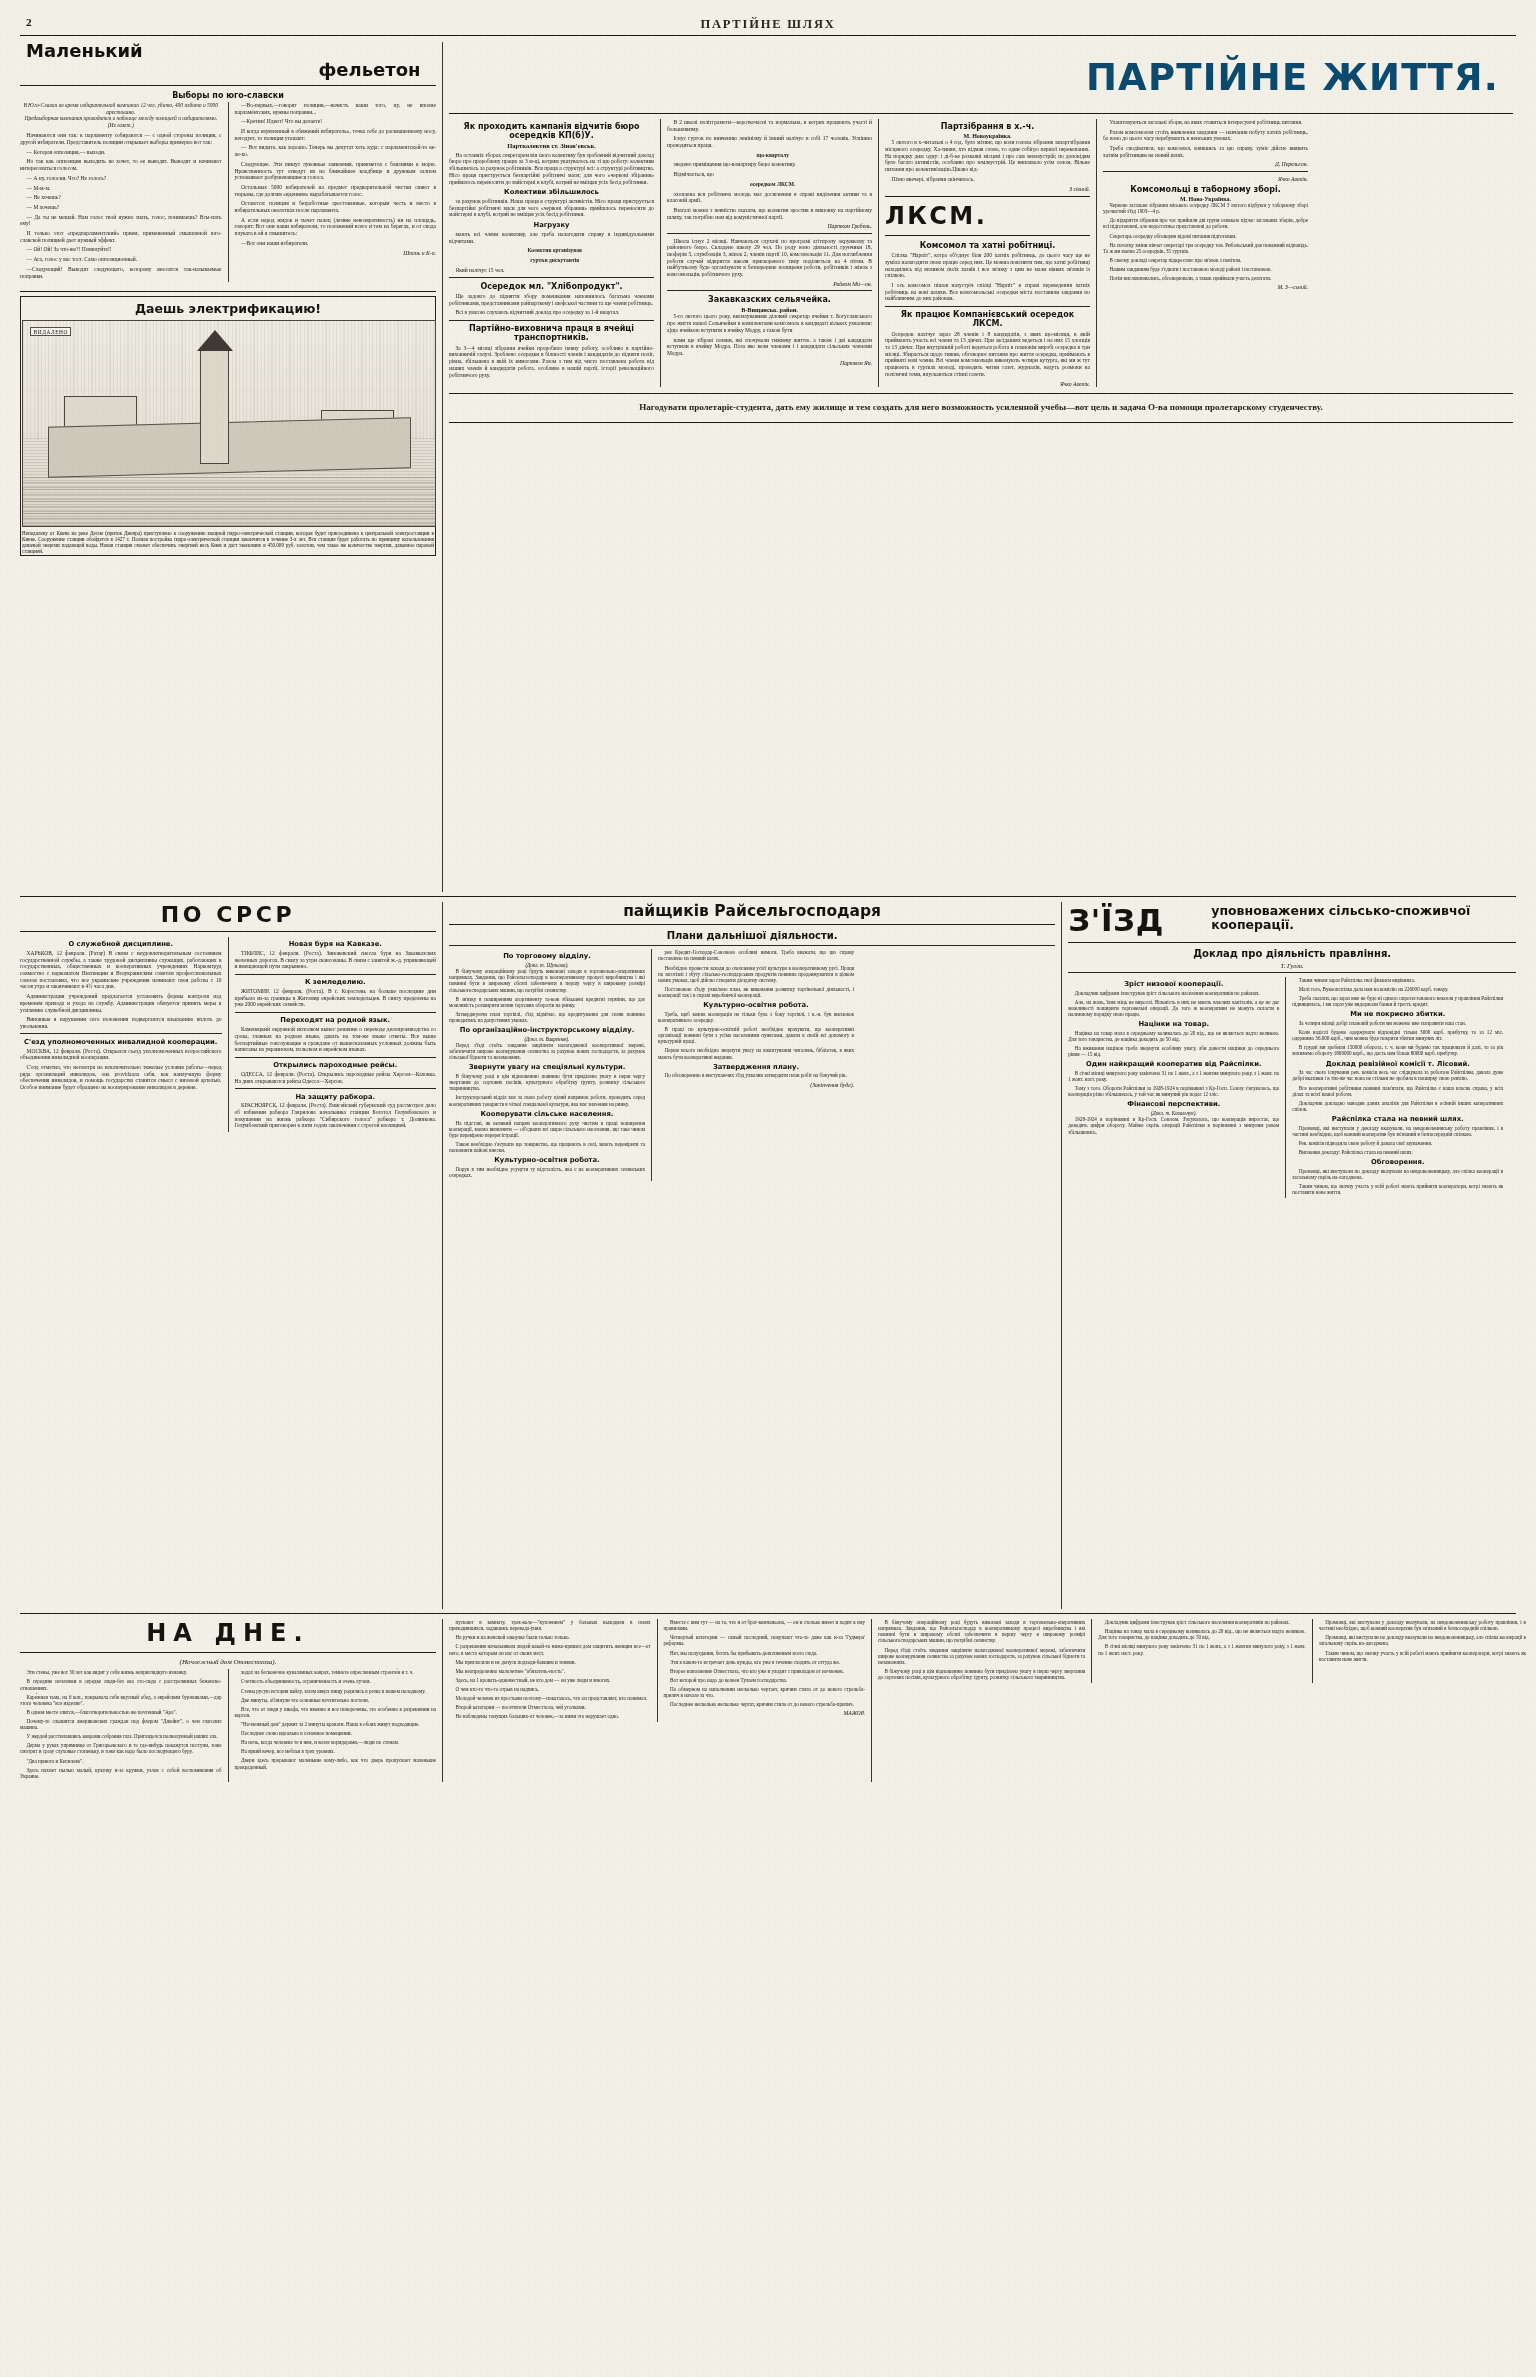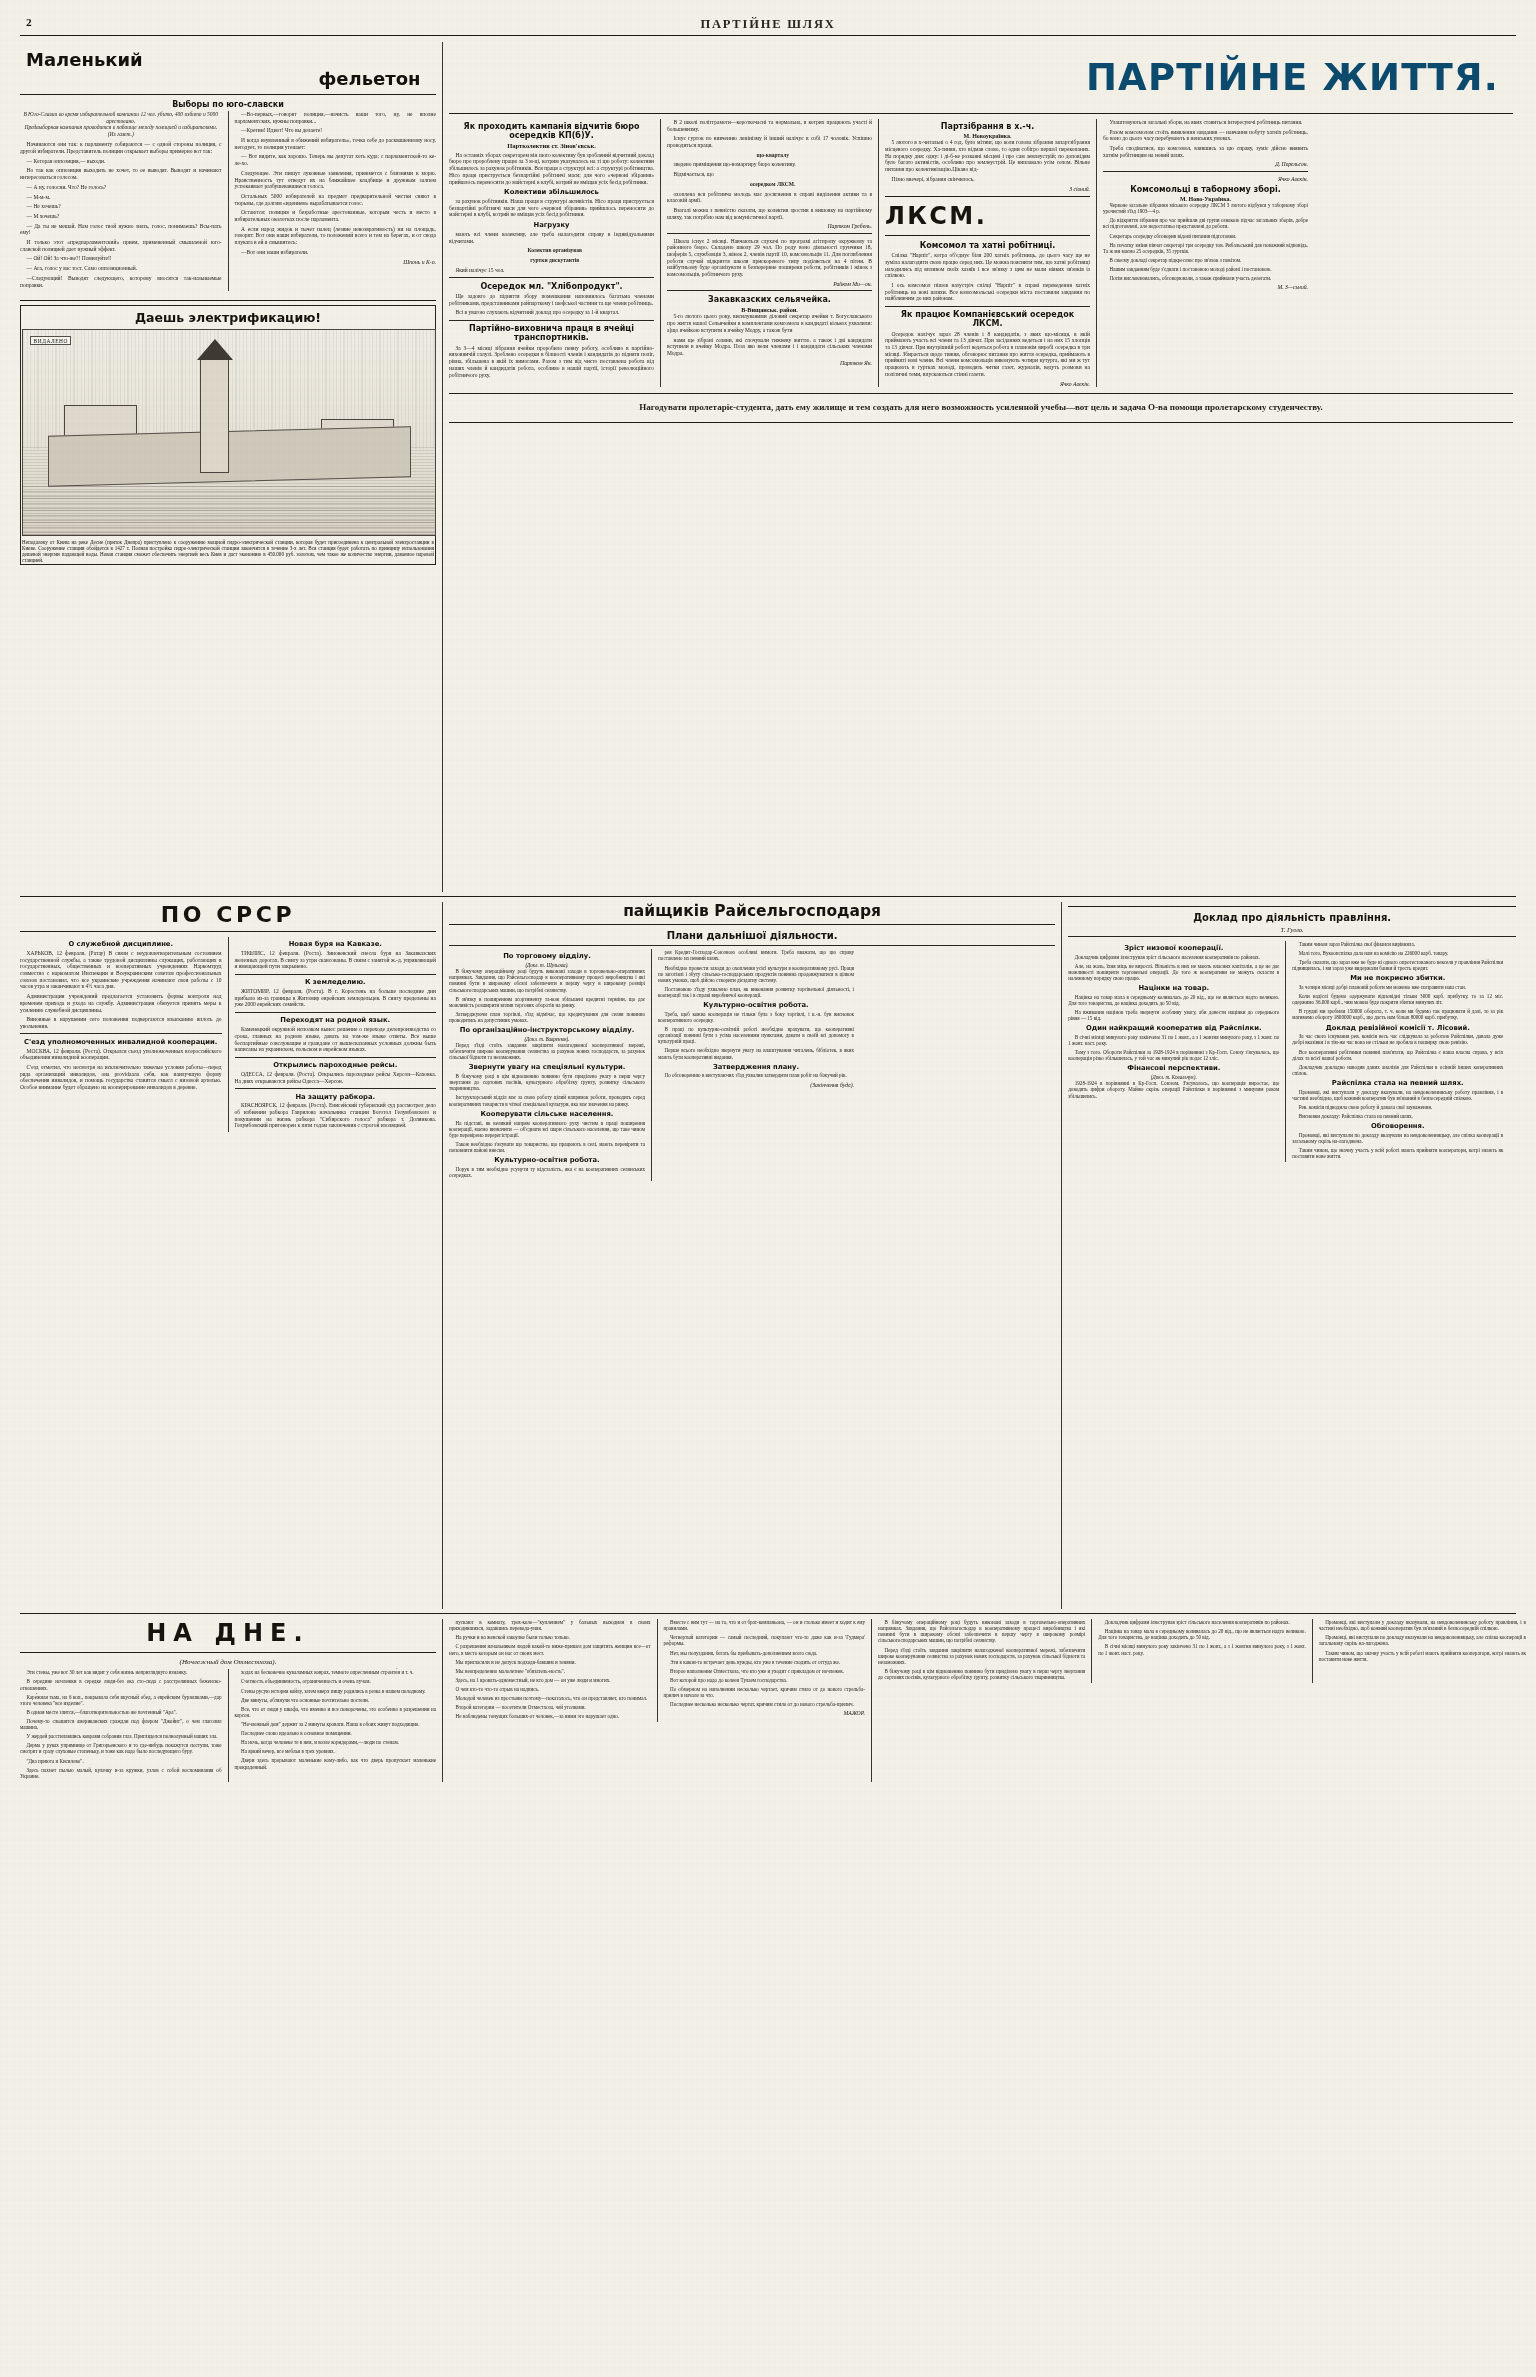--- a/index.html
+++ b/index.html
@@ -215,21 +215,21 @@
 <body>
 
 <div class="page">
 
   <div class="pagenum">2</div>
   <div class="masthead">ПАРТІЙНЕ ШЛЯХ</div>
   <div class="rule-top"></div>
 
   <div class="cols" style="height: 850px;">
 
-    <div class="col" style="width: 416px; margin-top: 9px;">
+    <div class="col" style="width: 416px;">
       <div class="feuilleton-title">
         <span class="l1">Маленький</span>
         <span class="l2">фельетон</span>
       </div>
       <div class="rule-med"></div>
       <h3 class="sub">Выборы по юго-славски</h3>
 
       <div class="cols">
         <div class="col" style="width: 202px;">
           <div class="txt small ital center" style="white-space: pre-line; margin-bottom:3.6px;">В Юго-Славии во время избирательной кампании 12 чел. убито, 400 избито и 5000 арестовано.
@@ -524,20 +524,24 @@
             <p>По обговоренню в виступаючих з'їзд ухвалив затвердити план робіт на біжучий рік.</p>
           </div>
           <div class="sig">(Закінчення буде).</div>
         </div>
       </div>
     </div>
 
     <div class="vsep"></div>
 
     <div class="col" style="width: 452px;">
+      <div class="cols" style="align-items:flex-start;">
+        <div class="band-title" style="font-size:31px; width:143px;">З'ЇЗД</div>
+        <div class="band-sub" style="flex:1; font-size:12.5px; line-height:1.12; padding-top:2.4px;">уповноважених сільсько-споживчої кооперації.</div>
+      </div>
       <div class="rule-med"></div>
       <h3 class="sub" style="font-size:10px;">Доклад про діяльність правління.</h3>
       <div class="center ital" style="font-size:6.5px">Т. Гулло.</div>
       <div class="rule-thin"></div>
 
       <div class="cols">
         <div class="col" style="width:211px;">
           <h4 class="sm">Зріст низової кооперації.</h4>
           <div class="txt tiny">
             <p>Докладчик цифрами ілюстрував зріст сільського населення кооперативів по районах.</p>

